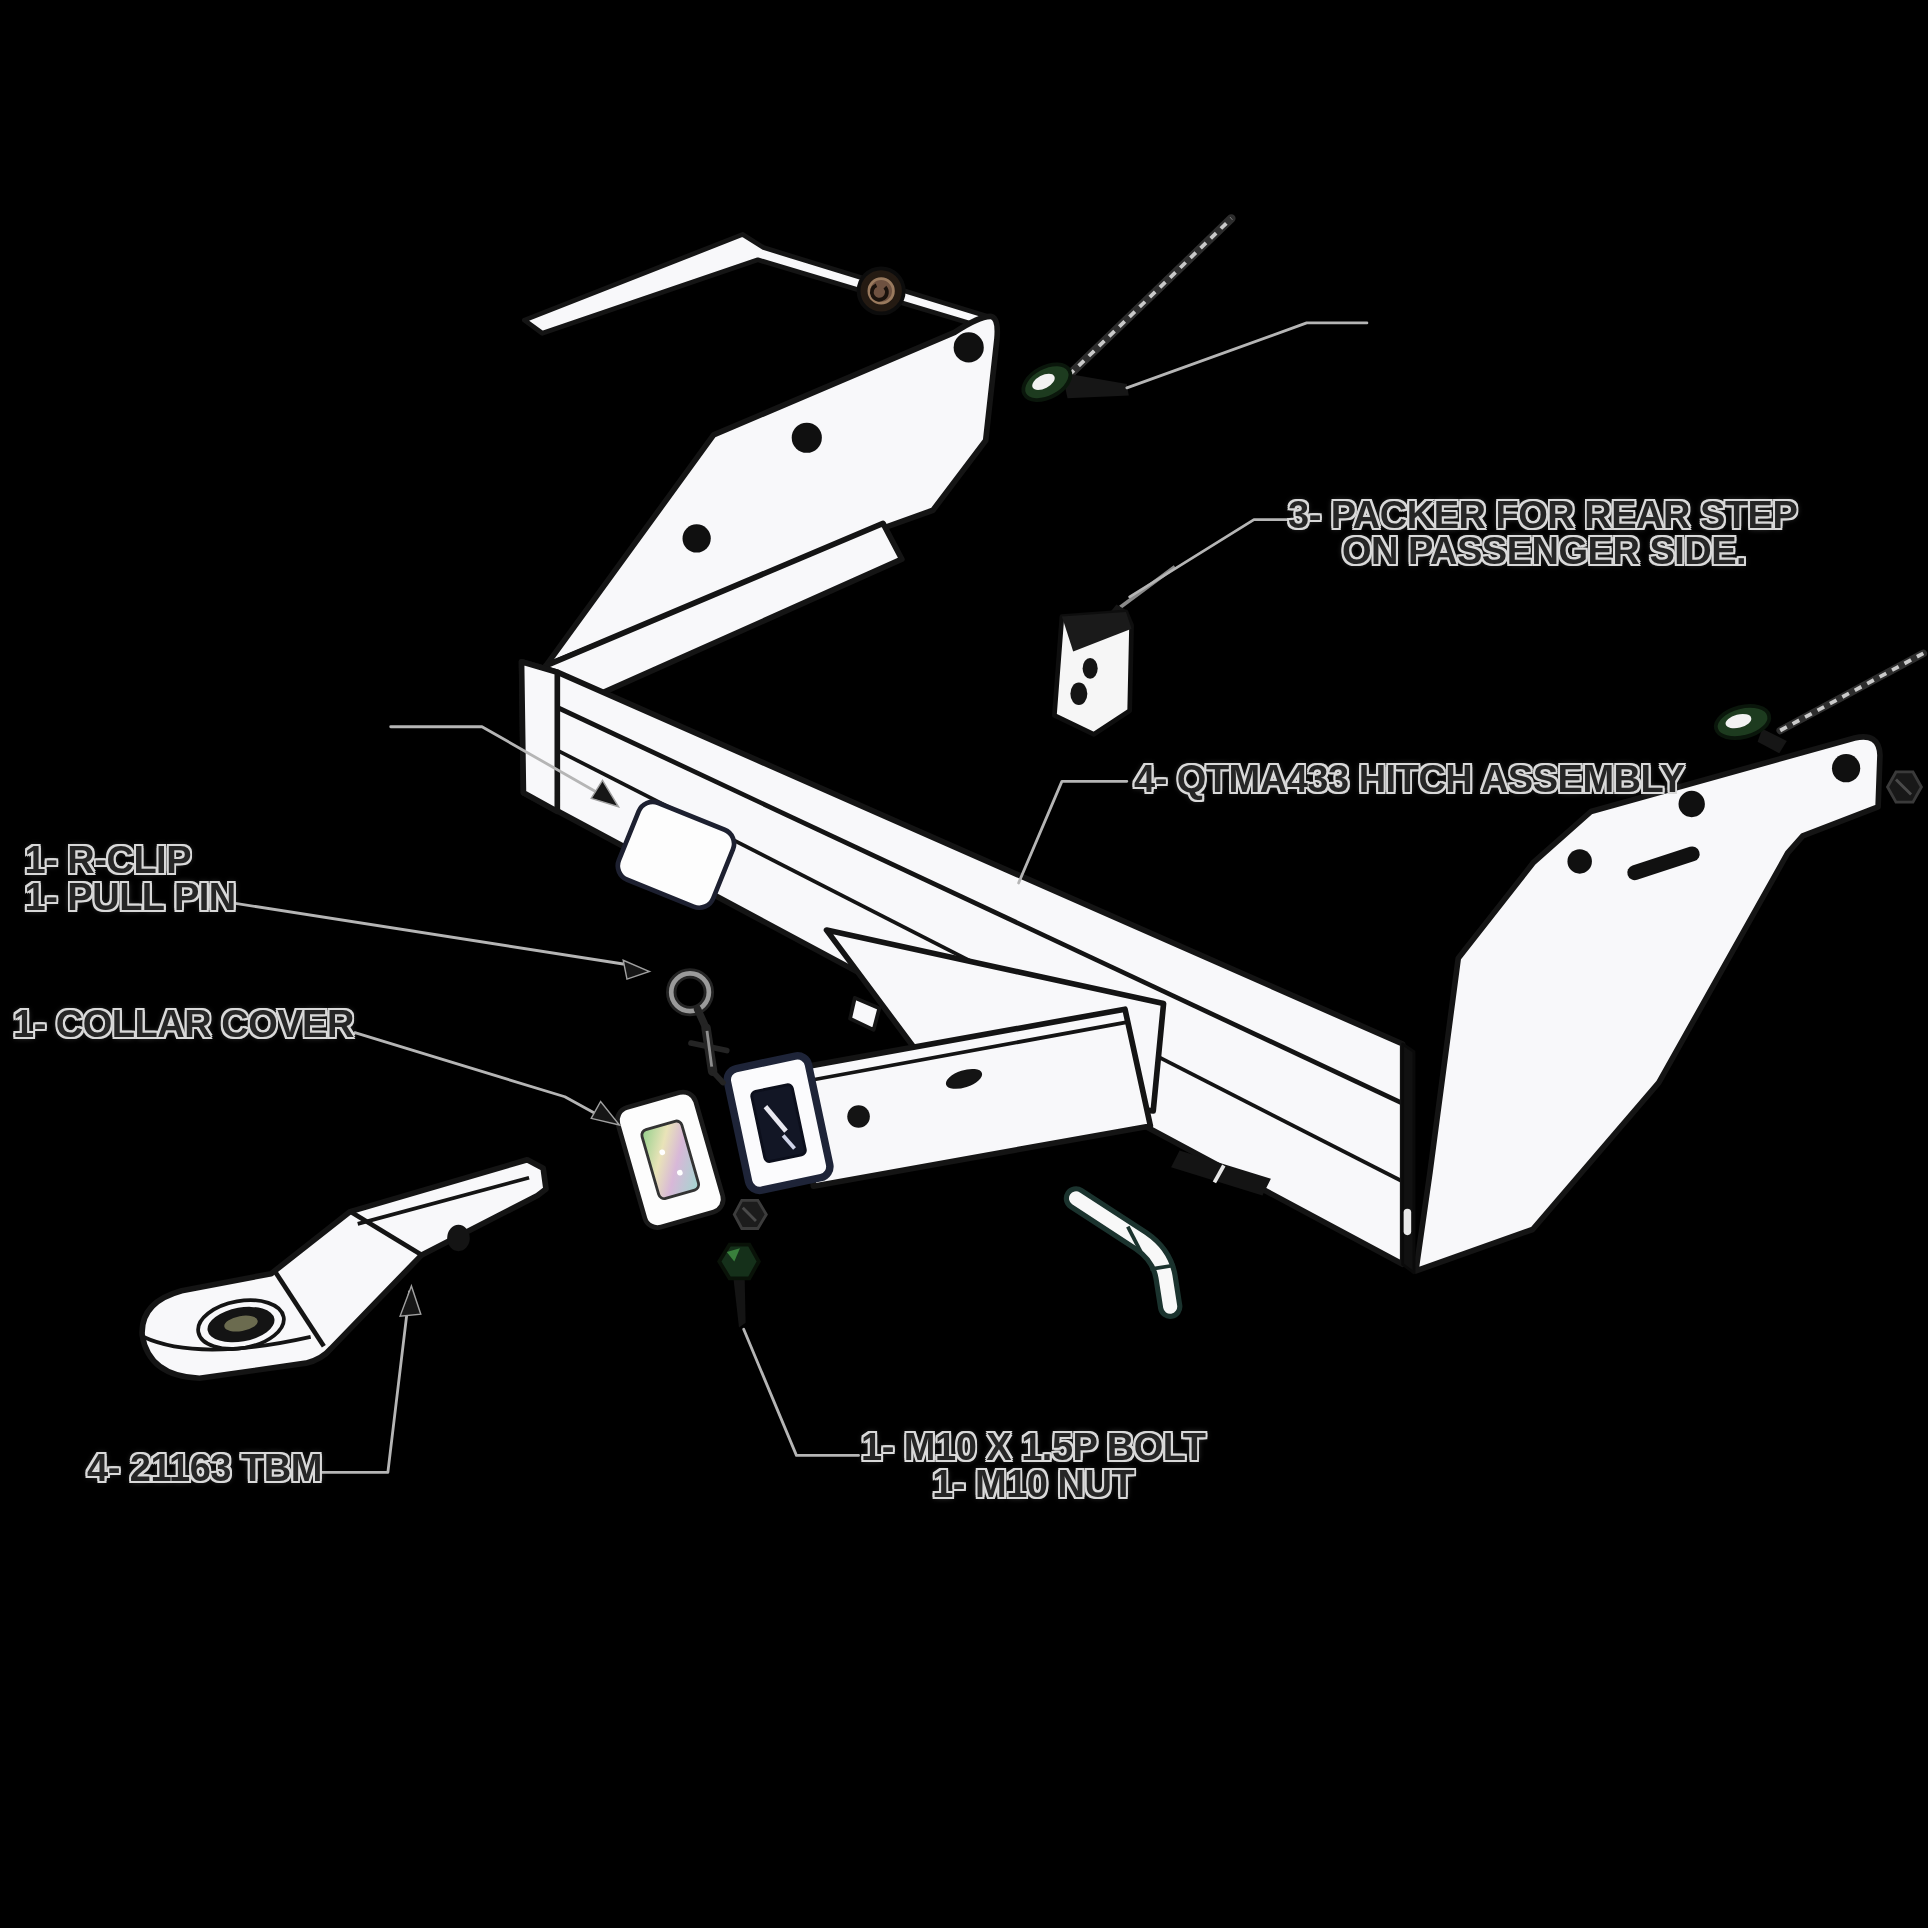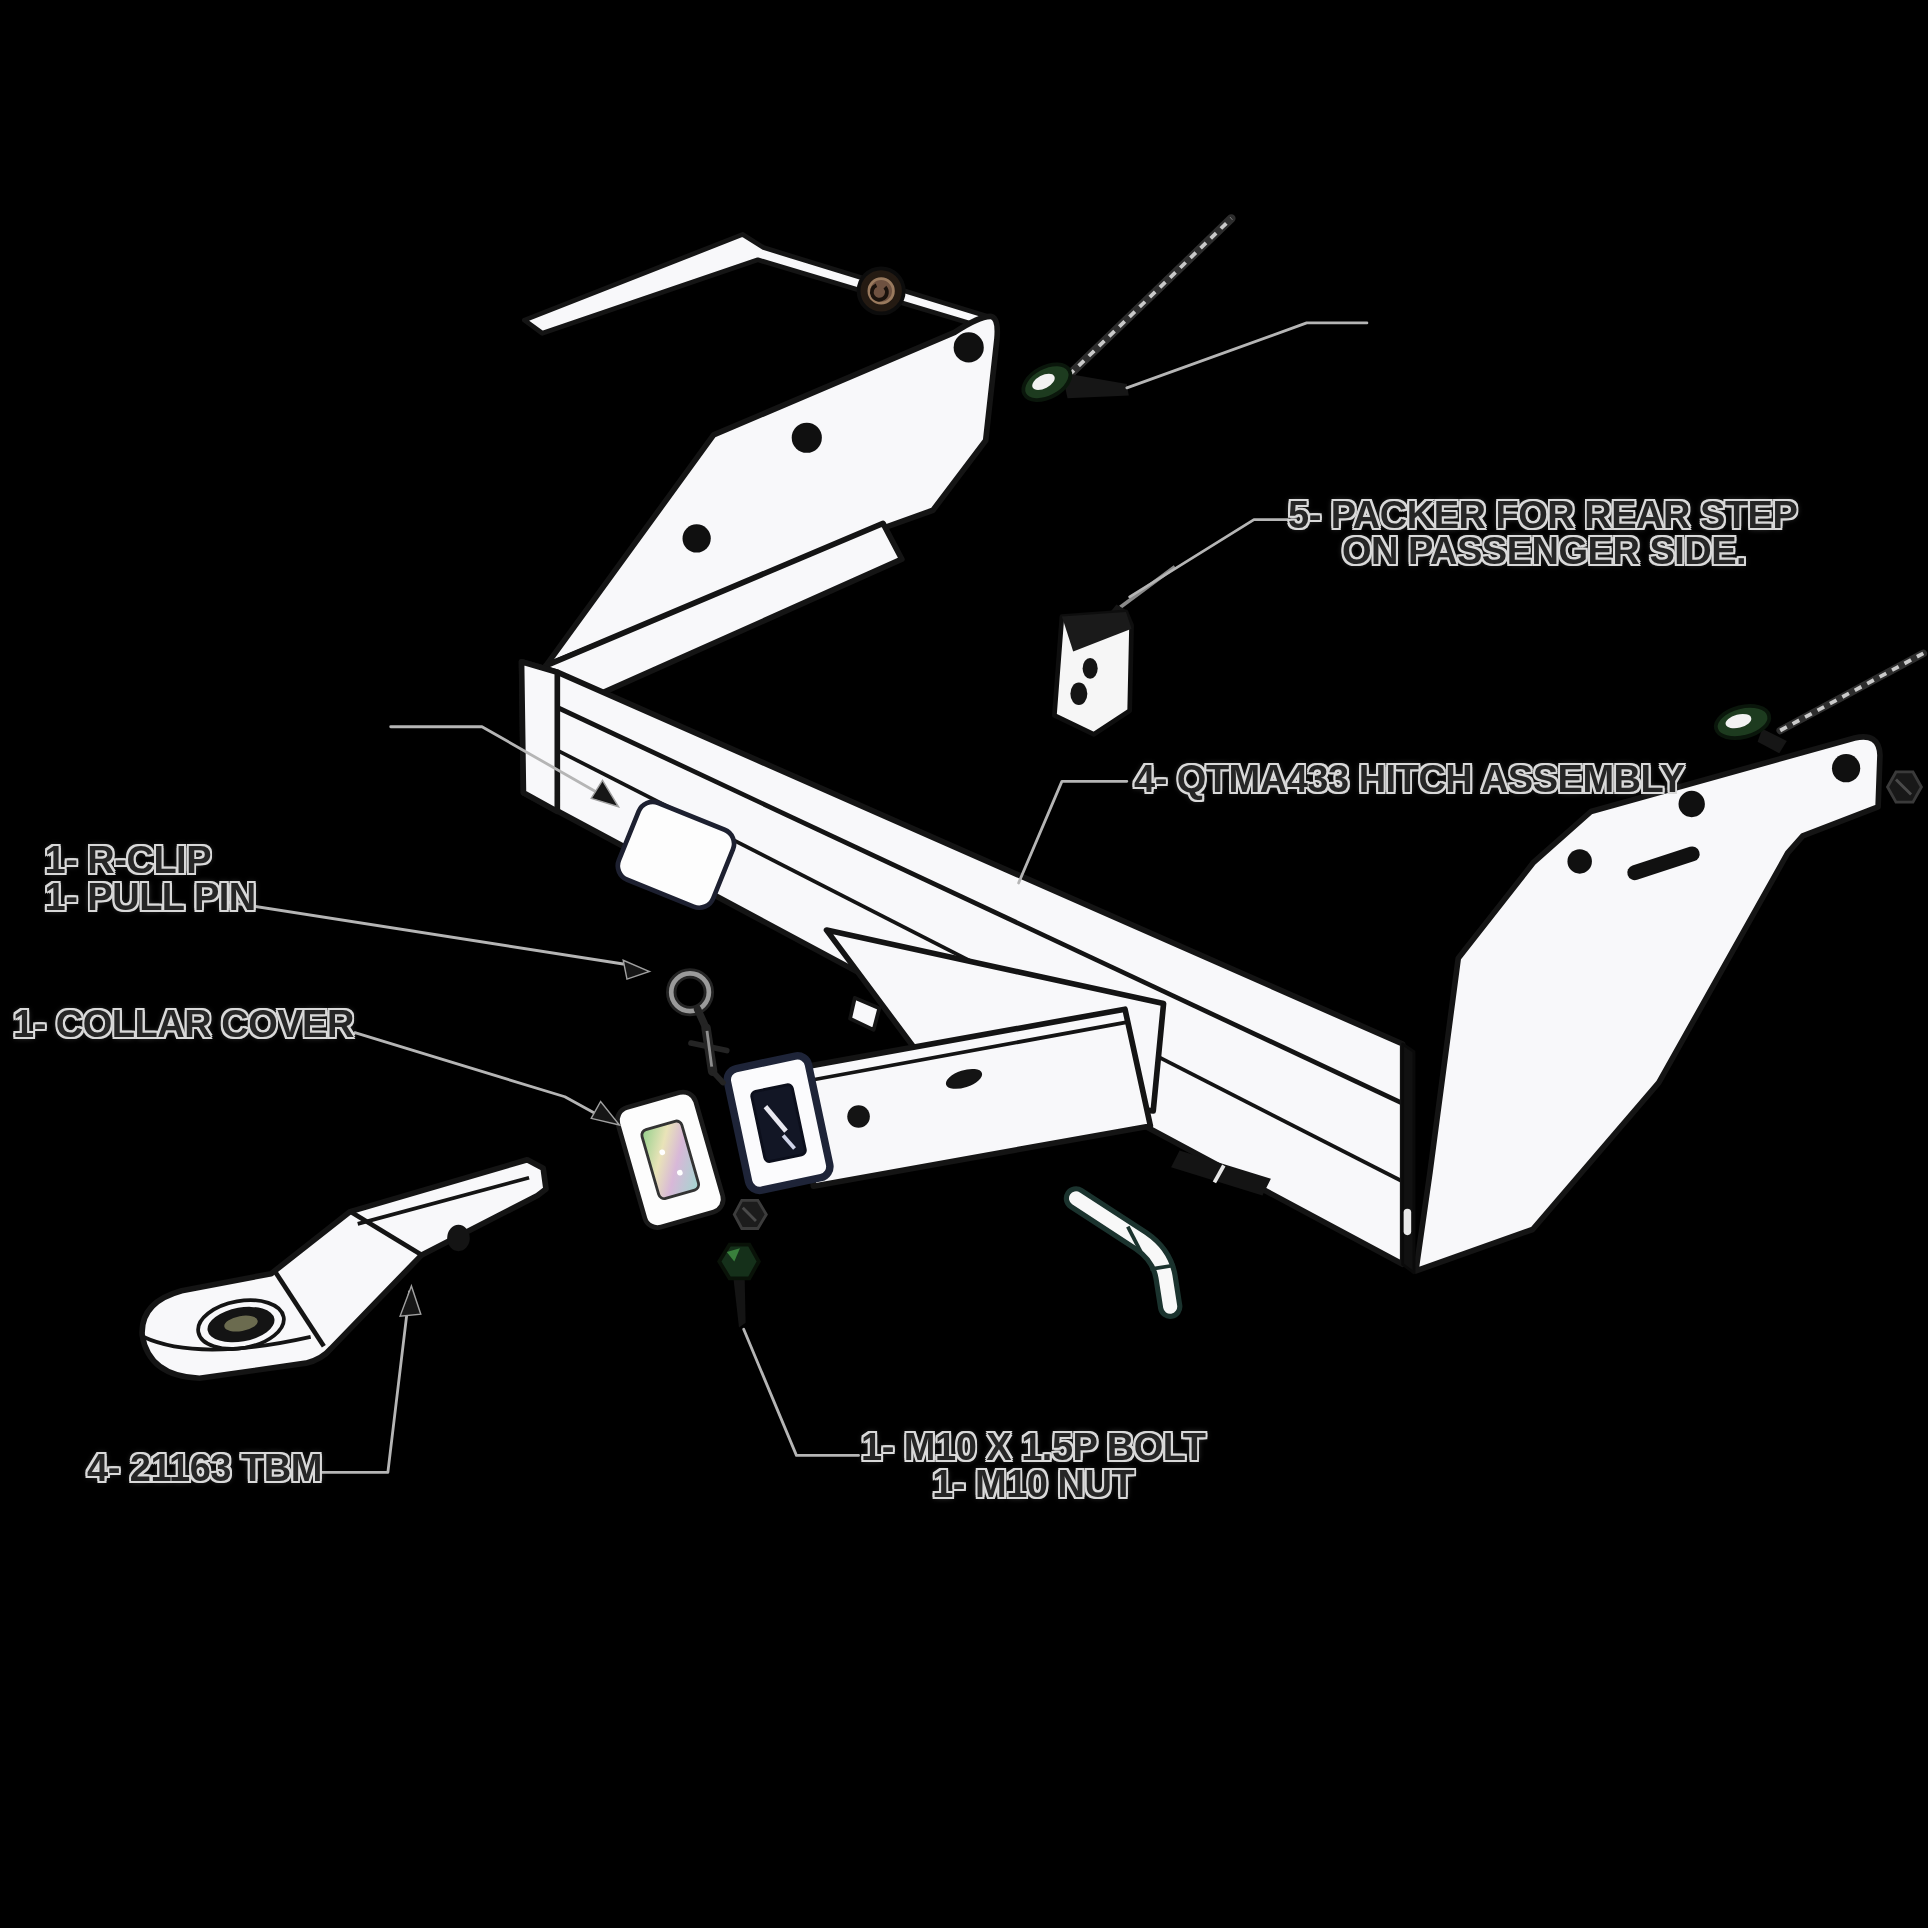--- a/index.html
+++ b/index.html
@@ -182,26 +182,26 @@
   <g fill="#161616" stroke="#a0a0a0" stroke-width="1.5">
     <polygon points="657,857 628,848 640,829"></polygon>
     <polygon points="690,1032 662,1020 666,1040"></polygon>
     <polygon points="658,1195 628,1188 638,1170"></polygon>
     <polygon points="437,1366 425,1398 447,1396"></polygon>
   </g>
 </svg>
 
 
   <div class="label" style="left:1288px;top:497px;line-height:36px;">
-    <div>5- PACKER FOR REAR STEP</div>
+    <div>3- PACKER FOR REAR STEP</div>
     <div class="indent">ON PASSENGER SIDE.</div>
   </div>
 
 
-  <div class="label" style="left:24.5px;top:842px;line-height:37px;margin-left:20px;">
+  <div class="label" style="left:24.5px;top:842px;line-height:37px;">
     <div>1- R-CLIP</div>
     <div>1- PULL PIN</div>
   </div>
 
   <div class="label" style="left:13px;top:1004px;">
     <div>1- COLLAR COVER</div>
   </div>
 
   <div class="label" style="left:1134px;top:759px;">
     <div>4- QTMA433 HITCH ASSEMBLY</div>

